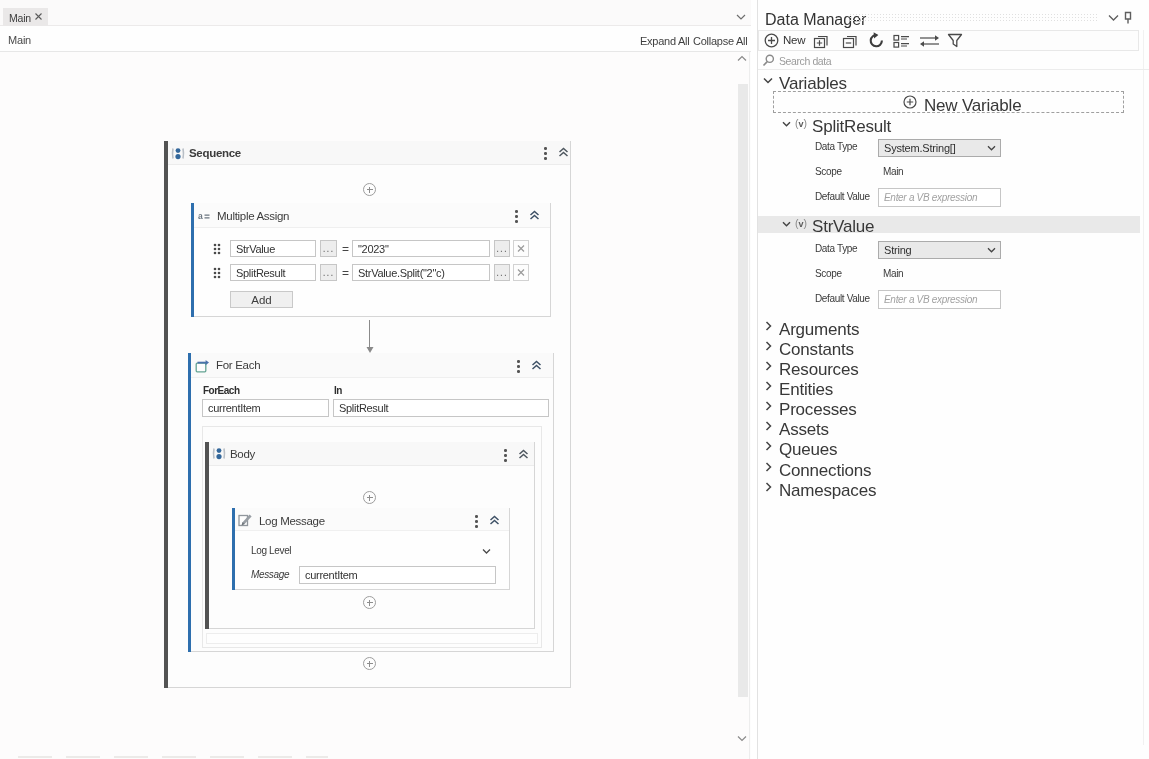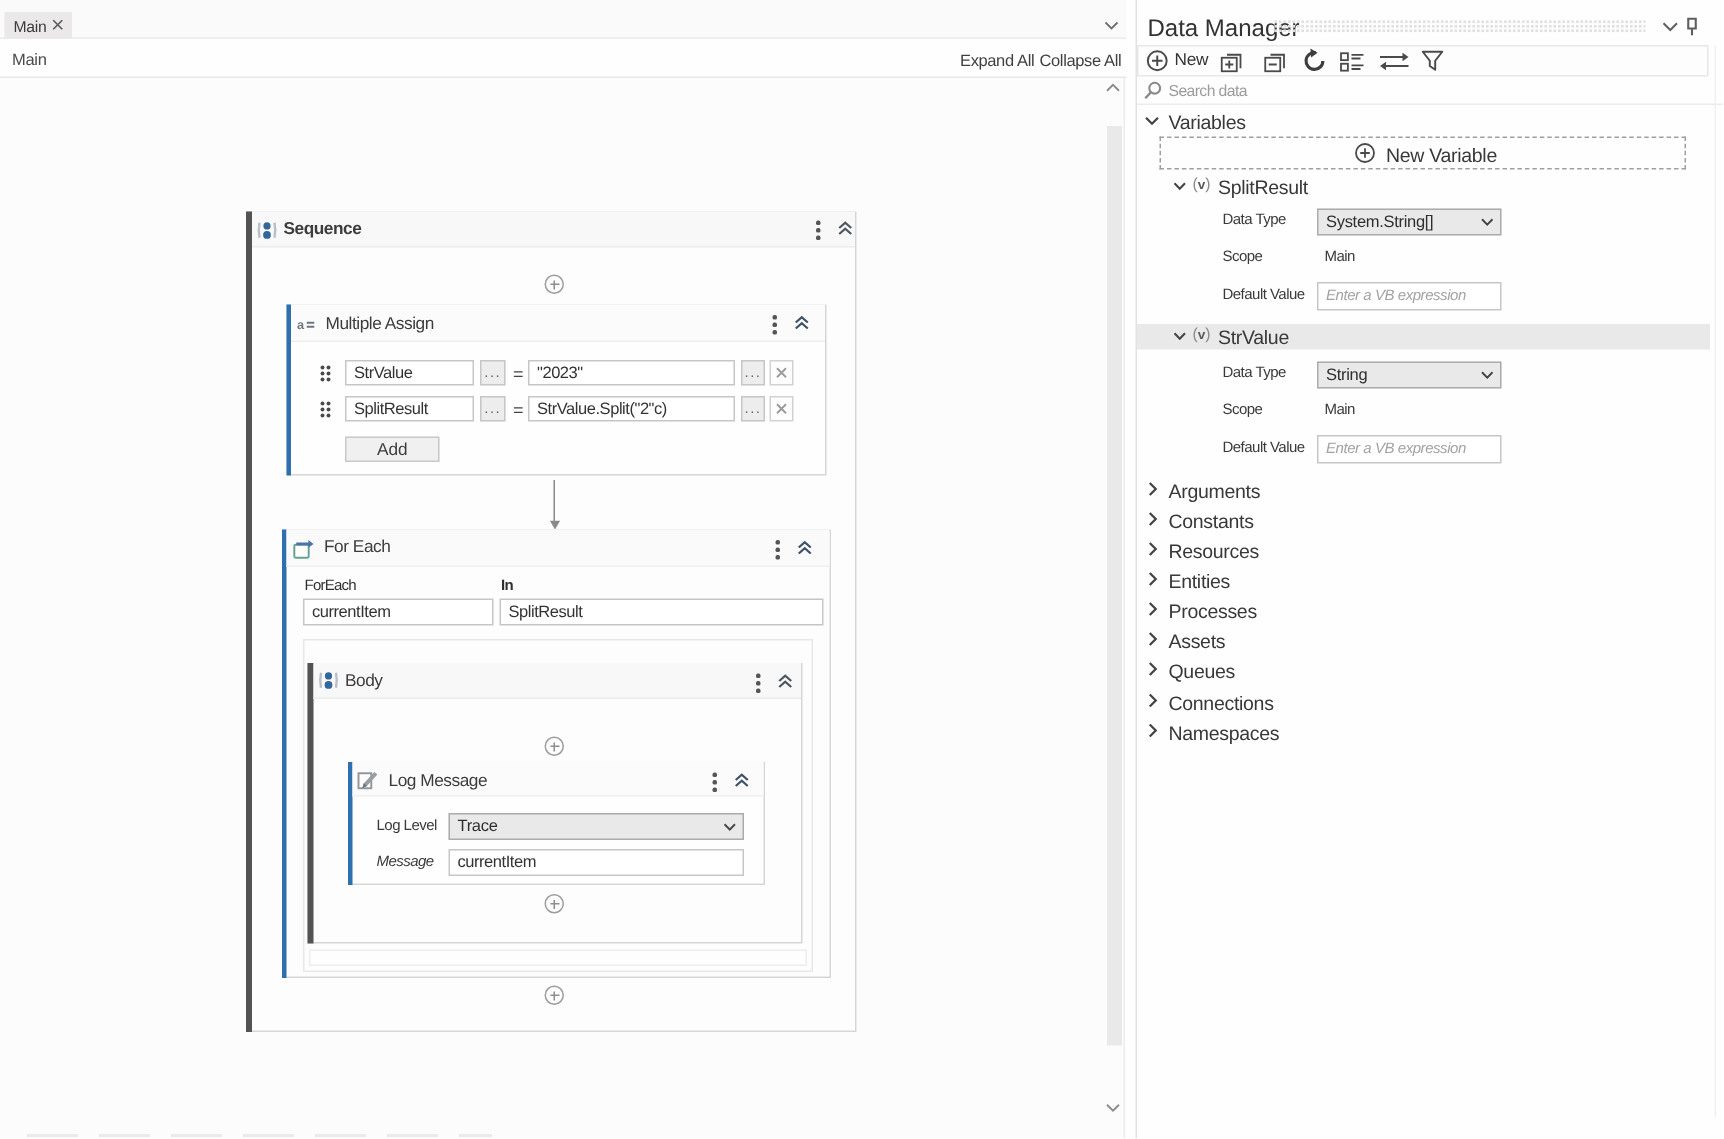--- a/index.html
+++ b/index.html
@@ -12,21 +12,21 @@
   .darkbar{position:absolute;width:3.5px;background:#535353;}
   .inp{position:absolute;background:#fff;border:1px solid #c6c6c6;box-sizing:border-box;font-size:11px;letter-spacing:-0.3px;color:#333;padding:0 5px;display:flex;align-items:center;overflow:hidden;}
   .dd{position:absolute;background:#e9e9e9;border:1px solid #ababab;box-sizing:border-box;font-size:11px;letter-spacing:-0.2px;color:#2f2f2f;padding:0 5px;display:flex;align-items:center;}
   .btn3{position:absolute;background:#ededed;border:1px solid #c6c6c6;box-sizing:border-box;display:flex;align-items:center;justify-content:center;color:#666;font-size:10px;letter-spacing:1px;}
   .addcirc{position:absolute;width:13px;height:13px;border:1px solid #9d9d9d;border-radius:50%;background:#fdfdfd;box-sizing:border-box;}
   .addcirc:before{content:"";position:absolute;left:2.5px;top:5px;width:6px;height:1px;background:#8d8d8d;}
   .addcirc:after{content:"";position:absolute;left:5px;top:2.5px;width:1px;height:6px;background:#8d8d8d;}
   .kebab{position:absolute;width:3px;}
   .kebab i{position:absolute;left:0;width:2.5px;height:2.5px;border-radius:50%;background:#555;}
   .lbl{position:absolute;font-size:10px;letter-spacing:-0.35px;color:#3a3a3a;white-space:nowrap;}
-  .treelbl{position:absolute;font-size:13px;letter-spacing:-0.2px;color:#383838;white-space:nowrap;}
+  .treelbl{position:absolute;font-size:17px;letter-spacing:-0.2px;color:#383838;white-space:nowrap;}
   .hdr{position:absolute;font-size:11.5px;letter-spacing:-0.3px;color:#3c3c3c;white-space:nowrap;}
 </style>
 </head>
 <body>
 <div id="root">
 
   <div class="abs" style="left:0;top:0;width:751px;height:759px;background:#fdfdfd;"></div>
 
   <div class="abs" style="left:0;top:0;width:751px;height:26px;background:#fbfafa;border-bottom:1px solid #eceaea;box-sizing:border-box;"></div>
   <div class="abs" style="left:3px;top:8px;width:45px;height:18px;background:#eae8e8;"></div>
@@ -150,21 +150,21 @@
   <div class="hdr" style="left:216px;top:359px;">For Each</div>
   <div class="kebab" style="left:517px;top:360px;">
       <i style="top:0;"></i>
       <i style="top:5px;"></i>
       <i style="top:10px;"></i>
     </div>
   <svg class="abs" style="left:531px;top:360px;" width="11" height="11">
       <path d="M1.5 5 L5.5 1.5 L9.5 5 M1.5 9 L5.5 5.5 L9.5 9" stroke="#3e5166" stroke-width="1.5" fill="none"></path>
     </svg>
 
-  <div class="lbl" style="left:203px;top:385px;font-weight:400;letter-spacing:-0.5px;color:#2f2f2f;">ForEach</div>
+  <div class="lbl" style="left:203px;top:385px;font-weight:700;letter-spacing:-0.5px;color:#2f2f2f;">ForEach</div>
   <div class="lbl" style="left:334px;top:385px;font-weight:600;letter-spacing:-0.5px;color:#2f2f2f;">In</div>
   <div class="inp" style="left:202px;top:399px;width:127px;height:18px;">currentItem</div>
   <div class="inp" style="left:333px;top:399px;width:216px;height:18px;">SplitResult</div>
 
   <div class="abs" style="left:202px;top:426px;width:340px;height:222px;border:1px solid #e8e8e8;box-sizing:border-box;background:#fdfdfd;"></div>
 
   <div class="abs" style="left:206px;top:633px;width:332px;height:11px;border:1px solid #ededed;box-sizing:border-box;background:#fefefe;"></div>
 
   <div class="card" style="left:205px;top:442px;width:330px;height:187px;"></div>
   <div class="darkbar" style="left:205px;top:442px;height:187px;"></div>
@@ -199,21 +199,20 @@
   <div class="kebab" style="left:475px;top:515px;">
       <i style="top:0;"></i>
       <i style="top:5px;"></i>
       <i style="top:10px;"></i>
     </div>
   <svg class="abs" style="left:489px;top:515px;" width="11" height="11">
       <path d="M1.5 5 L5.5 1.5 L9.5 5 M1.5 9 L5.5 5.5 L9.5 9" stroke="#3e5166" stroke-width="1.5" fill="none"></path>
     </svg>
 
   <div class="lbl" style="left:251px;top:545px;">Log Level</div>
-  <div class="dd" style="left:299px;top:542px;width:197px;height:18px;">Trace</div>
   <svg class="abs" style="left:482px;top:548px;" width="9" height="7">
       <path d="M1 1.5 L4.5 5 L8 1.5" stroke="#4a4a4a" stroke-width="1.3" fill="none"></path>
     </svg>
   <div class="lbl" style="left:251px;top:569px;font-style:italic;">Message</div>
   <div class="inp" style="left:299px;top:566px;width:197px;height:18px;">currentItem</div>
 
   <div class="addcirc" style="left:363px;top:596px;"></div>
   <div class="addcirc" style="left:363px;top:657px;"></div>
 
   <div class="abs" style="left:757px;top:0;width:392px;height:759px;background:#fefefe;border-left:1px solid #e2e2e2;box-sizing:border-box;"></div>

